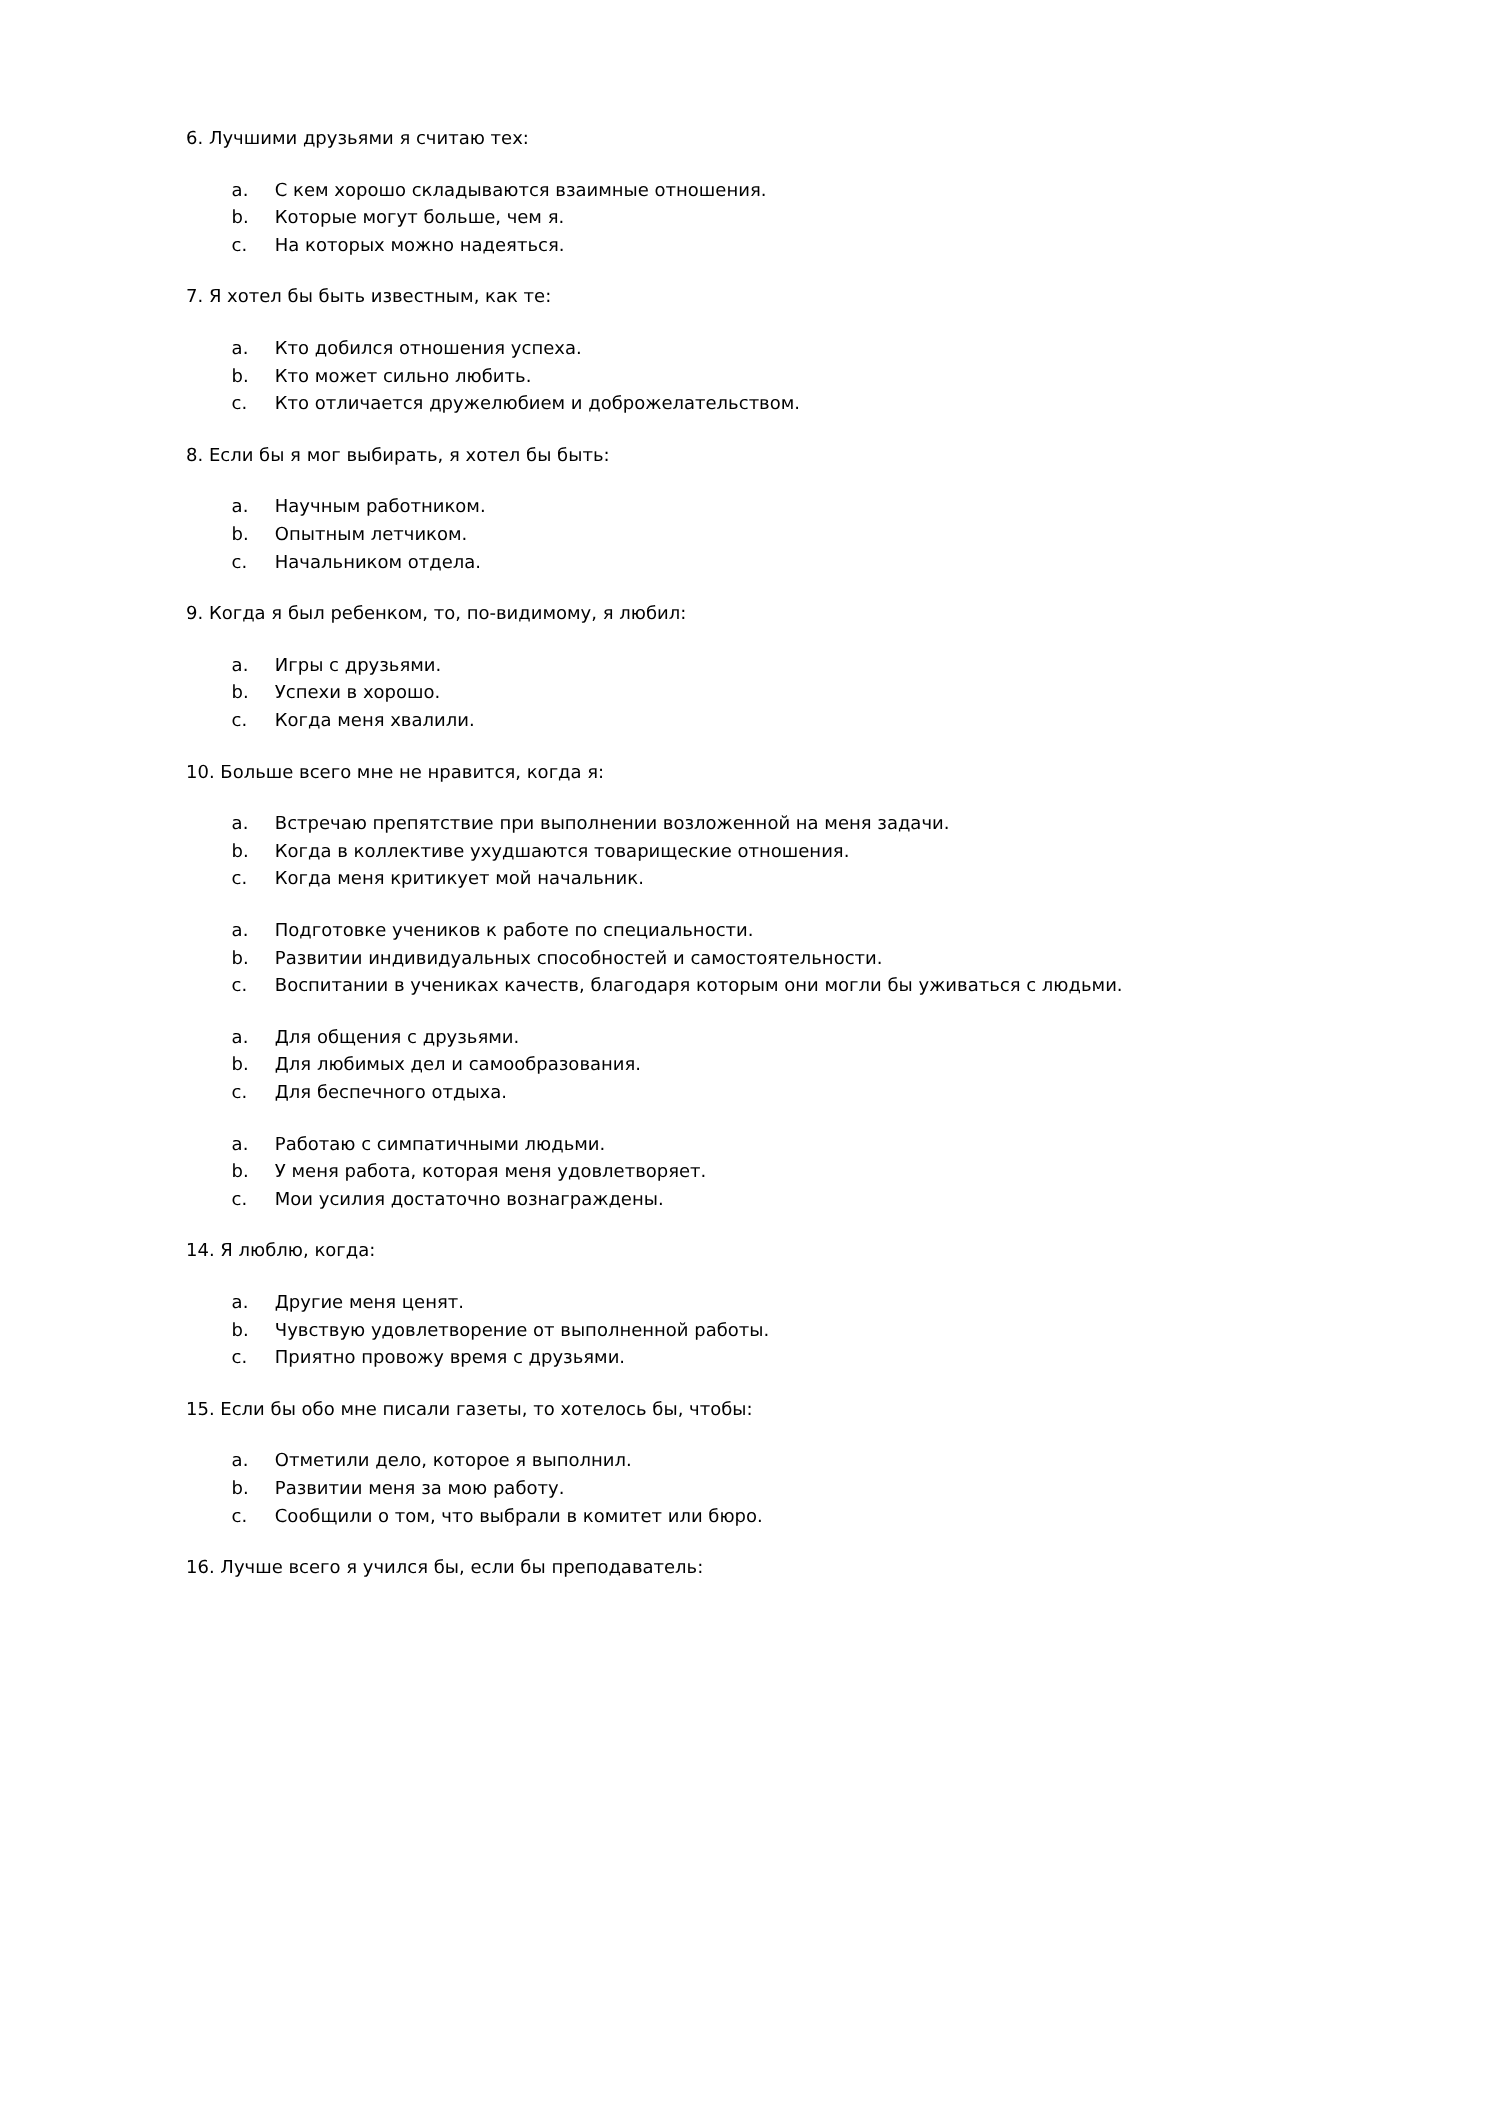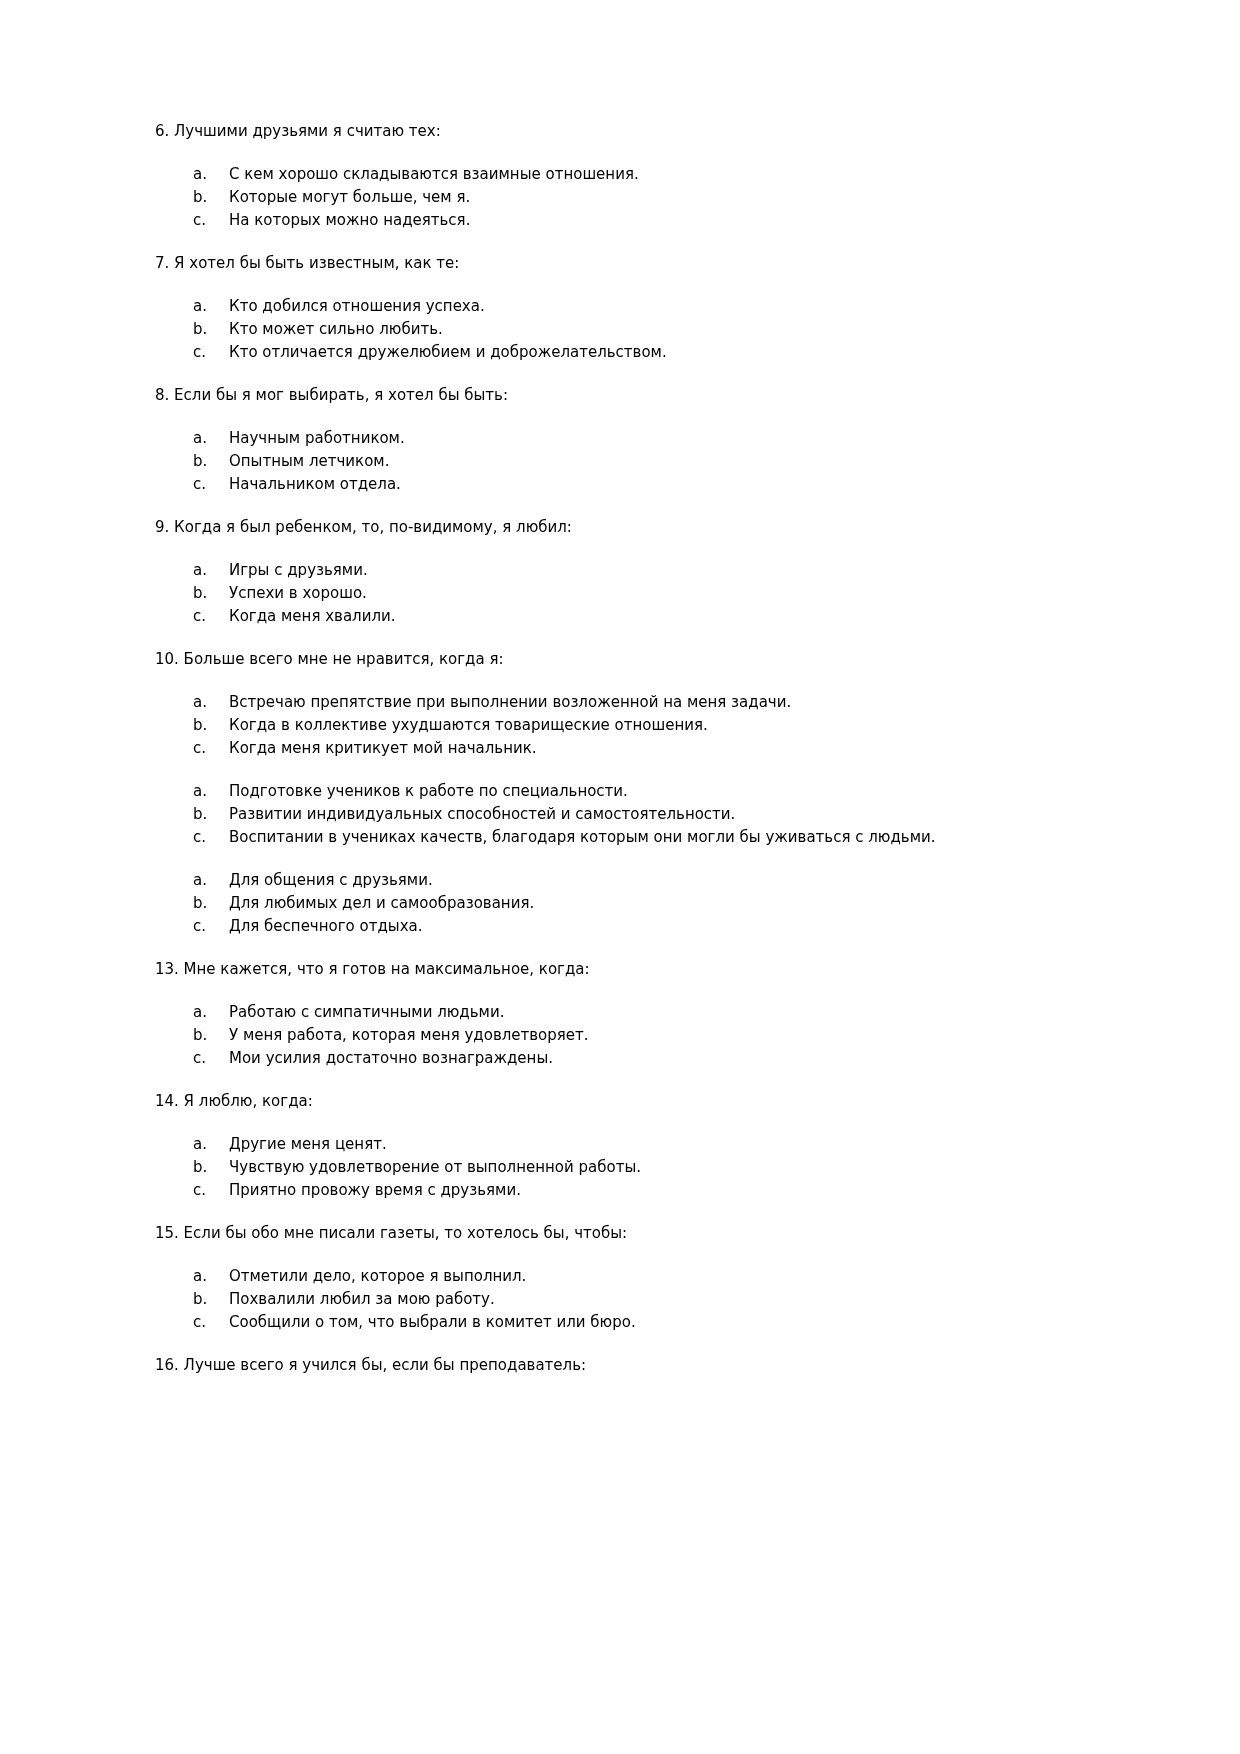--- a/index.html
+++ b/index.html
@@ -13,21 +13,21 @@
     height: 1754px;
     background: #ffffff;
     color: #000000;
     font-family: "DejaVu Sans", "Liberation Sans", sans-serif;
     font-size: 15px;
     box-sizing: border-box;
     padding: 104px 100px 0 155px;
     overflow: hidden;
   }
   .question {
-    margin: 16px 0 20px 0;
+    margin: 0 0 20px 0;
   }
   .q-title {
     margin: 0 0 20px 0;
     line-height: 23px;
     white-space: nowrap;
   }
   .options {
     list-style: none;
     margin: 0;
     padding: 0;
@@ -170,21 +170,20 @@
         <span class="opt-text">Для любимых дел и самообразования.</span>
       </li>
       <li class="option">
         <span class="letter">c.</span>
         <span class="opt-text">Для беспечного отдыха.</span>
       </li>
     </ul>
   </section>
 
   <section class="question">
-    <p class="q-title">13. Мне кажется, что я готов на максимальное, когда:</p>
     <ul class="options">
       <li class="option">
         <span class="letter">a.</span>
         <span class="opt-text">Работаю с симпатичными людьми.</span>
       </li>
       <li class="option">
         <span class="letter">b.</span>
         <span class="opt-text">У меня работа, которая меня удовлетворяет.</span>
       </li>
       <li class="option">
@@ -214,21 +213,21 @@
 
   <section class="question">
     <p class="q-title">15. Если бы обо мне писали газеты, то хотелось бы, чтобы:</p>
     <ul class="options">
       <li class="option">
         <span class="letter">a.</span>
         <span class="opt-text">Отметили дело, которое я выполнил.</span>
       </li>
       <li class="option">
         <span class="letter">b.</span>
-        <span class="opt-text">Похвалили любил за мою работу.</span>
+        <span class="opt-text">Развитии меня за мою работу.</span>
       </li>
       <li class="option">
         <span class="letter">c.</span>
         <span class="opt-text">Сообщили о том, что выбрали в комитет или бюро.</span>
       </li>
     </ul>
   </section>
 
   <section class="question">
     <p class="q-title">16. Лучше всего я учился бы, если бы преподаватель:</p>

